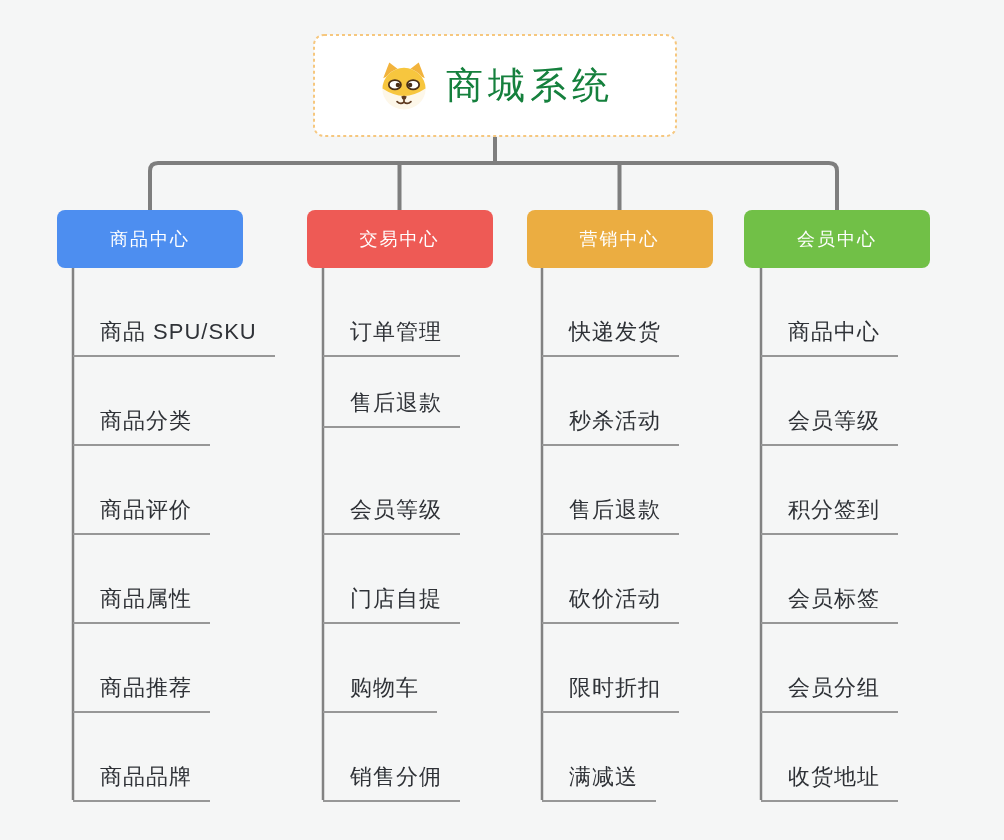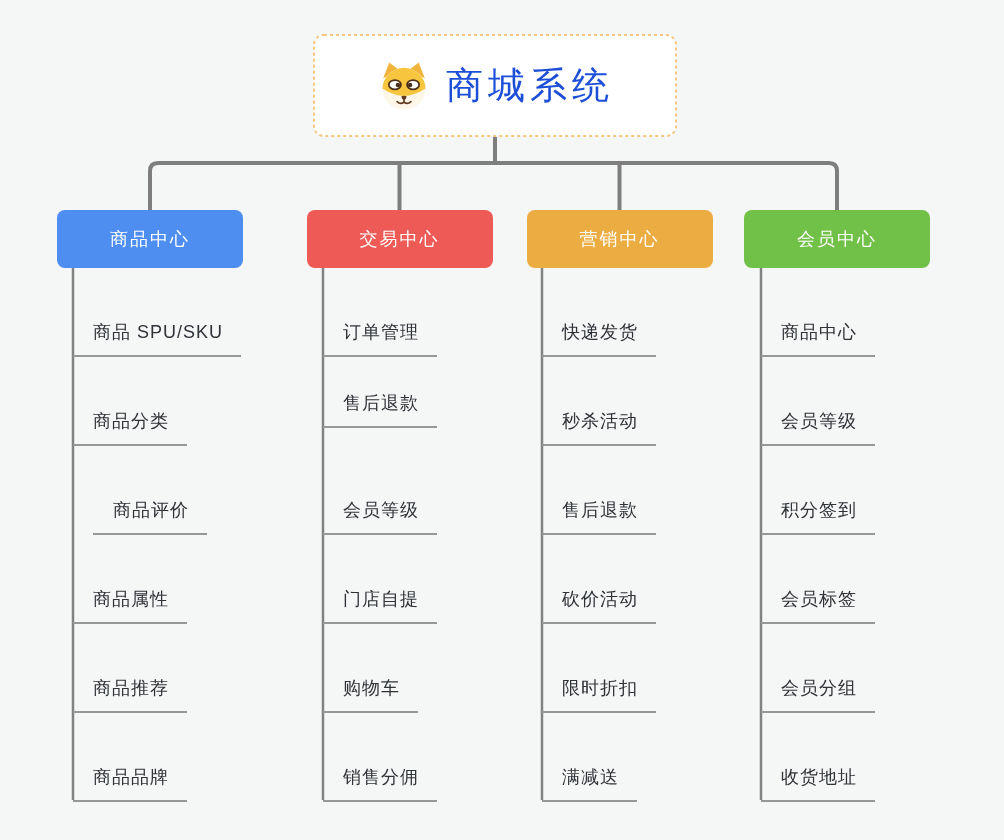--- a/index.html
+++ b/index.html
@@ -11,33 +11,33 @@
   }
   #canvas{position:absolute;inset:0;width:1004px;height:840px;}
   #wires{position:absolute;left:0;top:0;z-index:1;}
   .root-node{
     position:absolute;z-index:3;
     display:flex;align-items:center;justify-content:center;gap:14px;
     cursor:pointer;
   }
   .root-title{
     font-size:37px;letter-spacing:5px;font-weight:500;
-    color:#1d4ed8;white-space:nowrap;
+    color:#15803d;white-space:nowrap;
   }
   .branch-node{
     position:absolute;z-index:3;
     height:58px;width:186px;border-radius:8px;
     display:flex;align-items:center;justify-content:center;
     color:#ffffff;font-size:18px;letter-spacing:2px;font-weight:400;
     white-space:nowrap;cursor:pointer;
   }
   .leaf-node{
     position:absolute;z-index:2;
-    padding:0 18px 8px 20px;
-    line-height:30px;font-size:18px;letter-spacing:1px;
+    padding:0 18px 8px 27px;
+    line-height:30px;font-size:22px;letter-spacing:1px;
     color:#2f3237;white-space:nowrap;
     border-bottom:2px solid #979797;
     cursor:pointer;
   }
 </style>
 </head>
 <body>
 
 <div id="canvas">
 
@@ -69,21 +69,21 @@
         <path d="M32,46.5 L32,48.5 M24,48 Q28,52 32,48.5 Q36,52 40,48" stroke="#5e3a1f" stroke-width="2" fill="none" stroke-linecap="round"></path>
       </svg>
     </span>
     <span class="root-title">商城系统</span>
   </div>
 
   <div id="nodes">
       <div class="branch-node" style="left: 57px; top: 210px; background: rgb(77, 142, 240);">商品中心</div>
       <div class="leaf-node" style="left: 73px; top: 317px;">商品 SPU/SKU</div>
       <div class="leaf-node" style="left: 73px; top: 406px;">商品分类</div>
-      <div class="leaf-node" style="left: 73px; top: 495px; margin-left: 20px;">商品评价</div>
+      <div class="leaf-node" style="left: 73px; top: 495px;">商品评价</div>
       <div class="leaf-node" style="left: 73px; top: 584px;">商品属性</div>
       <div class="leaf-node" style="left: 73px; top: 673px;">商品推荐</div>
       <div class="leaf-node" style="left: 73px; top: 762px;">商品品牌</div>
       <div class="branch-node" style="left: 306.5px; top: 210px; background: rgb(238, 90, 85);">交易中心</div>
       <div class="leaf-node" style="left: 323px; top: 317px;">订单管理</div>
       <div class="leaf-node" style="left: 323px; top: 388px;">售后退款</div>
       <div class="leaf-node" style="left: 323px; top: 495px;">会员等级</div>
       <div class="leaf-node" style="left: 323px; top: 584px;">门店自提</div>
       <div class="leaf-node" style="left: 323px; top: 673px;">购物车</div>
       <div class="leaf-node" style="left: 323px; top: 762px;">销售分佣</div>

